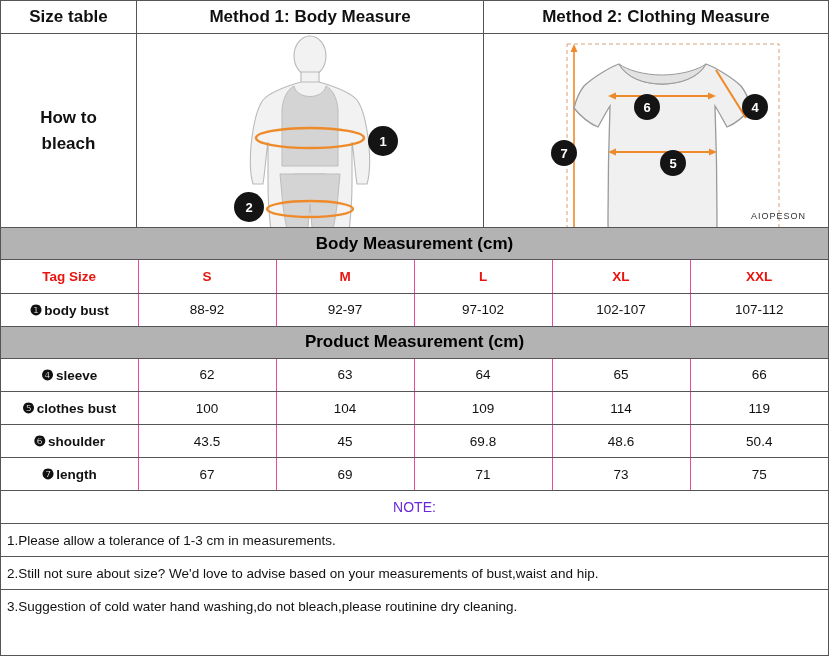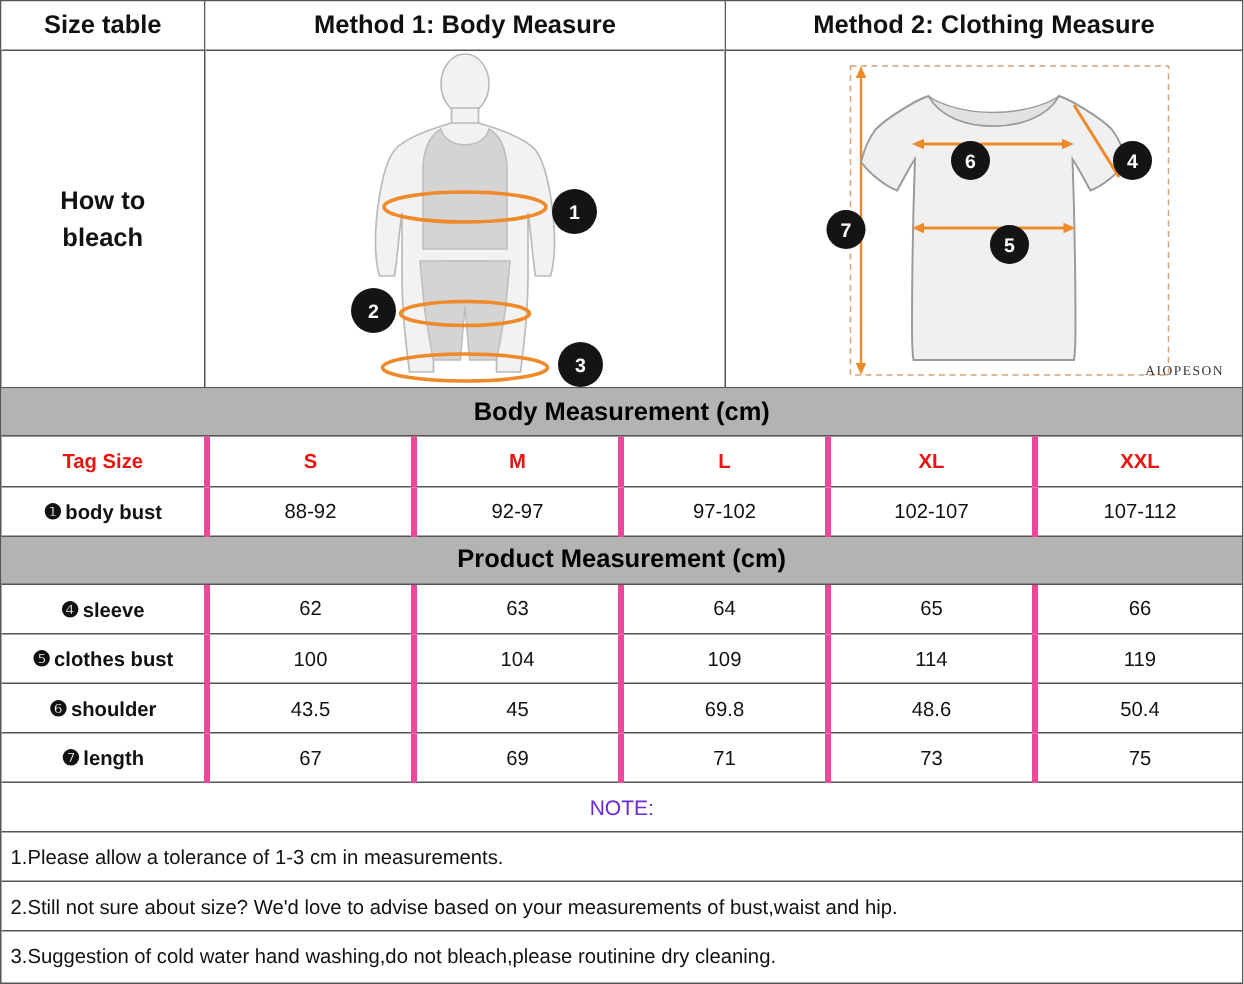--- a/index.html
+++ b/index.html
@@ -15,21 +15,21 @@
   }
   .sheet {
     width: 829px; height: 656px;
     border: 1px solid #555;
     display: flex;
     flex-direction: column;
   }
   
   .top-band {
     display: flex;
-    height: 258px;
+    height: 227px;
     border-bottom: 1px solid #555;
   }
   .col-size-table {
     width: 137px;
     border-right: 1px solid #555;
     display: flex;
     flex-direction: column;
   }
   .hdr {
     height: 33px;
@@ -76,21 +76,21 @@
     font-weight: bold;
     font-size: 17px;
     color: #000000;
   }
   table.grid {
     width: 100%;
     border-collapse: collapse;
     table-layout: fixed;
   }
   table.grid td {
-    border-right: 4px solid #ec4899;
+    border-right: 1px solid #ec4899;
     border-bottom: 1px solid #555;
     height: 33px;
     text-align: center;
     font-size: 13.5px;
     padding: 0 2px;
   }
   table.grid td:last-child { border-right: none; }
   td.rowlabel {
     text-align: left;
     padding-left: 5px;
@@ -121,26 +121,26 @@
     height: 33px;
     display: flex;
     align-items: center;
     padding-left: 6px;
     font-size: 13.5px;
     border-bottom: 1px solid #555;
   }
   .note-line:last-child { border-bottom: none; }
   .brandmark {
     position: absolute;
-    right: 12px;
+    right: 22px;
     bottom: 6px;
     font-size: 9px;
     letter-spacing: 1px;
     color: #333;
-    font-family: Liberation Serif, serif;
+    font-family: Liberation Sans, sans-serif;
   }
   .badge {
     fill: #141414;
   }
   .badge-txt {
     fill: #fff;
     font-size: 13px;
     font-weight: bold;
     font-family: "Liberation Sans", sans-serif;
   }

